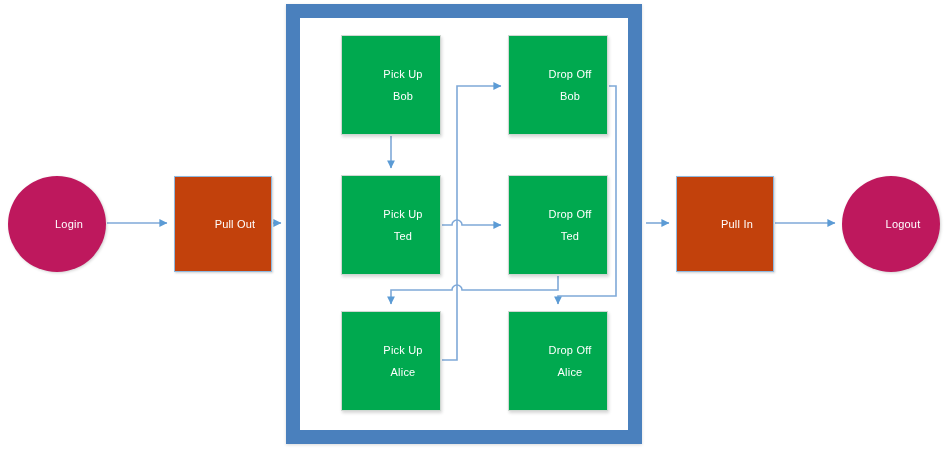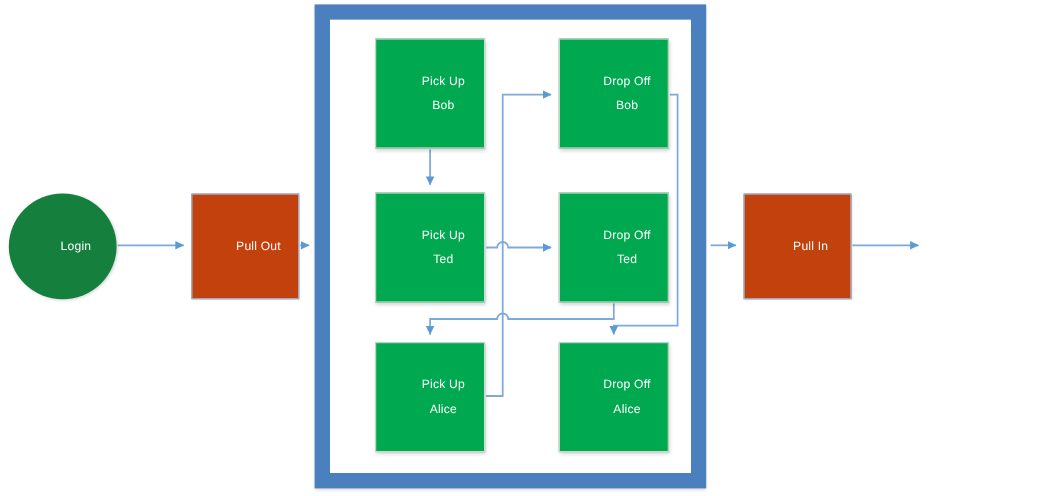--- a/index.html
+++ b/index.html
@@ -7,21 +7,21 @@
   #stage{position:relative;width:947px;height:451px;background:#ffffff;overflow:hidden;}
   #wires{position:absolute;left:0;top:0;width:947px;height:451px;pointer-events:none;}
 
   .node{position:absolute;box-sizing:border-box;display:flex;flex-direction:column;
         align-items:center;justify-content:center;color:#ffffff;font-size:11px;
         line-height:22px;text-align:center;letter-spacing:.2px;padding-left:24px;}
   .node .ln{display:block;}
 
   .blue-rect{background:#c2410c;border:1px solid #8FB9DF;
              box-shadow:1px 1px 2px rgba(0,0,0,.18);}
-  .blue-circle{background:#15803d;border-radius:50%;
+  .blue-circle{background:#be185d;border-radius:50%;
                box-shadow:1px 1px 3px rgba(0,0,0,.18);}
   .green-rect{background:#00A94F;border:1px solid #cfd8d2;
               box-shadow:1px 2px 3px rgba(0,0,0,.16);}
 
   .frame{position:absolute;box-sizing:border-box;background:transparent;
          border:14px solid #4A80BD;box-shadow:0 1px 3px rgba(0,0,0,.15);}
   .frame-inner{position:absolute;background:#ffffff;}
 </style>
 </head>
 <body>
@@ -74,20 +74,23 @@
   </div>
 
   <div class="node blue-rect" style="left:174px;top:176px;width:98px;height:96px;">
     <span class="ln">Pull Out</span>
   </div>
 
   <div class="node blue-rect" style="left:676px;top:176px;width:98px;height:96px;">
     <span class="ln">Pull In</span>
   </div>
 
+  <div class="node blue-circle" style="left:842px;top:176px;width:98px;height:96px;">
+    <span class="ln">Logout</span>
+  </div>
 
   <div class="node green-rect" style="left:341px;top:35px;width:100px;height:100px;">
     <span class="ln">Pick Up</span>
     <span class="ln">Bob</span>
   </div>
 
   <div class="node green-rect" style="left:508px;top:35px;width:100px;height:100px;">
     <span class="ln">Drop Off</span>
     <span class="ln">Bob</span>
   </div>

